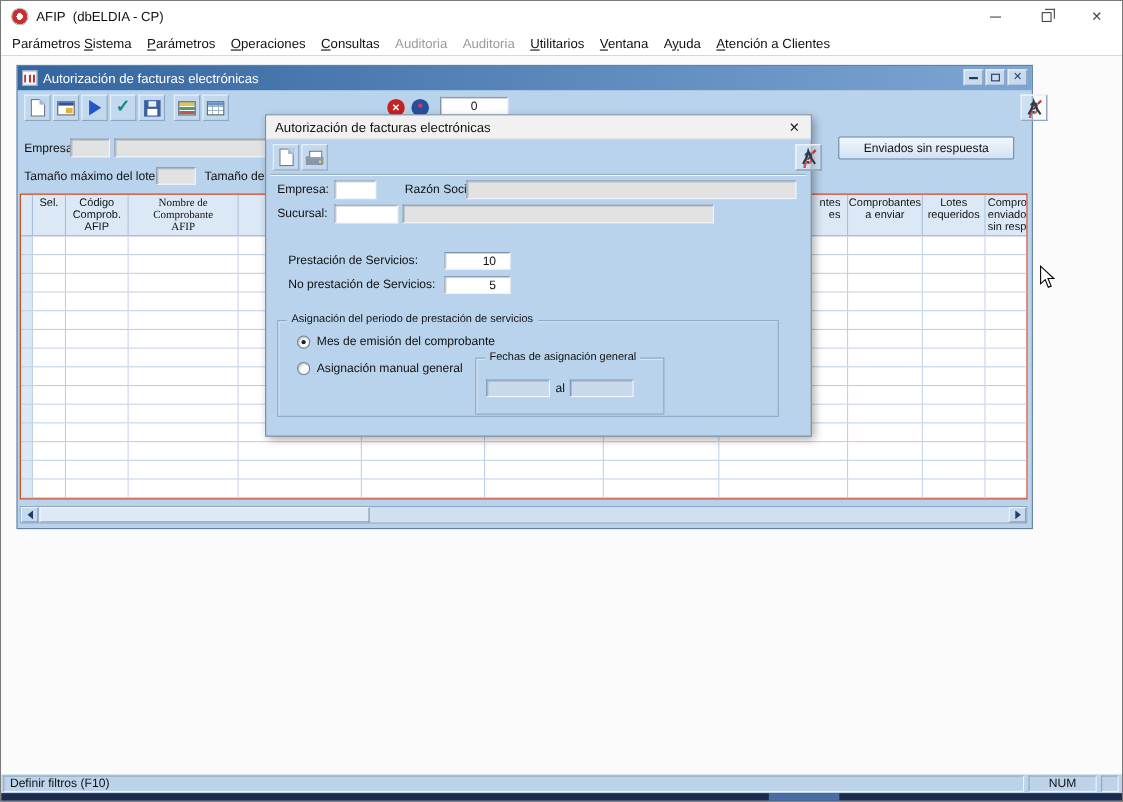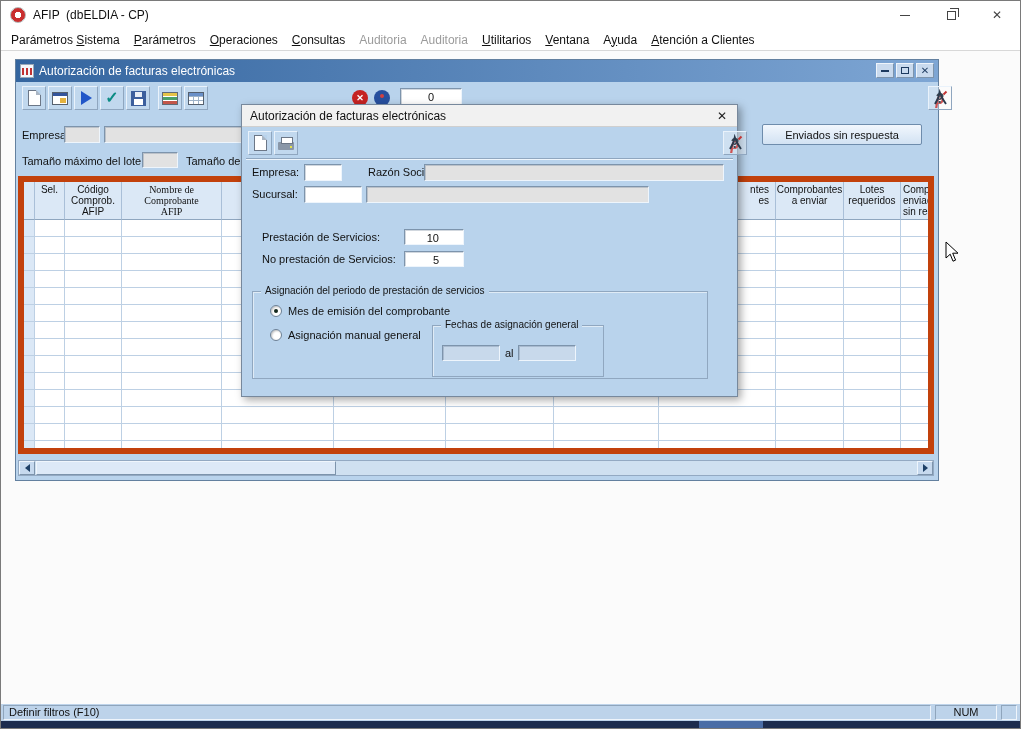--- a/index.html
+++ b/index.html
@@ -70,34 +70,34 @@
   .i-info::after{content:'';position:absolute;left:6px;top:4px;width:4px;height:4px;border-radius:50%;background:#d24040}
   .i-filter{font-family:"Liberation Serif",serif;font-style:italic;font-weight:bold;font-size:17px;color:#c02020;line-height:1}
   .i-help{font-weight:bold;font-size:14px;color:#26303c;line-height:1}
 
   
   .lbl{position:absolute;font-size:11px;white-space:nowrap}
   .field{position:absolute;background:#fff;border:1px solid;border-color:#7d94ac #eef5fc #eef5fc #7d94ac;
          box-shadow:inset 1px 1px 0 rgba(70,95,125,.25);font-size:11px;line-height:14px;padding:1px 4px;overflow:hidden;white-space:nowrap}
   .field.disabled{background:#e2e2e2}
   .field.bluedis{background:#c8d9eb}
-  .field.num{text-align:right;padding-right:24px}
+  .field.num{text-align:right;padding-right:12px}
   .field.center{text-align:center}
   .push-btn{position:absolute;display:flex;align-items:center;justify-content:center;font-size:11px;
             background:linear-gradient(#f2f7fd,#d2e2f3);border:1px solid #6e8cac;border-radius:2px}
 
   .group{position:absolute;border:1px solid #90a7c0;box-shadow:inset 1px 1px 0 rgba(255,255,255,.55)}
   .group-title{position:absolute;top:-7px;left:8px;background:#b9d3ec;padding:0 4px;font-size:10px;white-space:nowrap}
   .radio-row{position:absolute;display:flex;align-items:center;gap:6px;font-size:11px}
   .radio{width:12px;height:12px;border-radius:50%;background:#fff;border:1px solid #6b8096;
          box-shadow:inset 1px 1px 2px rgba(0,0,0,.25);position:relative;flex:0 0 auto}
   .radio.sel::after{content:'';position:absolute;left:3px;top:3px;width:4px;height:4px;border-radius:50%;background:#14281c}
 
   
-  .grid{position:absolute;left:2px;top:116px;width:916px;height:278px;border:6px solid #c2410c;background:#f9a8d4;overflow:hidden}
+  .grid{position:absolute;left:2px;top:116px;width:916px;height:278px;border:1px solid #c2410c;background:#f9a8d4;overflow:hidden}
   .g-row{display:flex}
   .g-hcell{height:38px;flex:0 0 auto;border-right:1px solid #a9bfd8;border-bottom:1px solid #8fa6bf;background:#dbe8f6;
            font-size:10px;line-height:11px;padding-top:2px;display:flex;justify-content:center;white-space:pre-line;text-align:center}
   .g-cell{height:17px;flex:0 0 auto;border-right:1px solid #bdd0e4;border-bottom:1px solid #bdd0e4;background:#fff}
   .sel-col{background:#dbe8f6}
 
   
   .hscroll{position:absolute;left:2px;top:400px;width:916px;height:16px;background:#cfe0f0;border:1px solid #93a9c2}
   .sb-btn{position:absolute;top:0;width:16px;height:14px;background:#c6d9ee;border:1px solid;
           border-color:#eef5fc #7d94ac #7d94ac #eef5fc;display:flex;align-items:center;justify-content:center}

